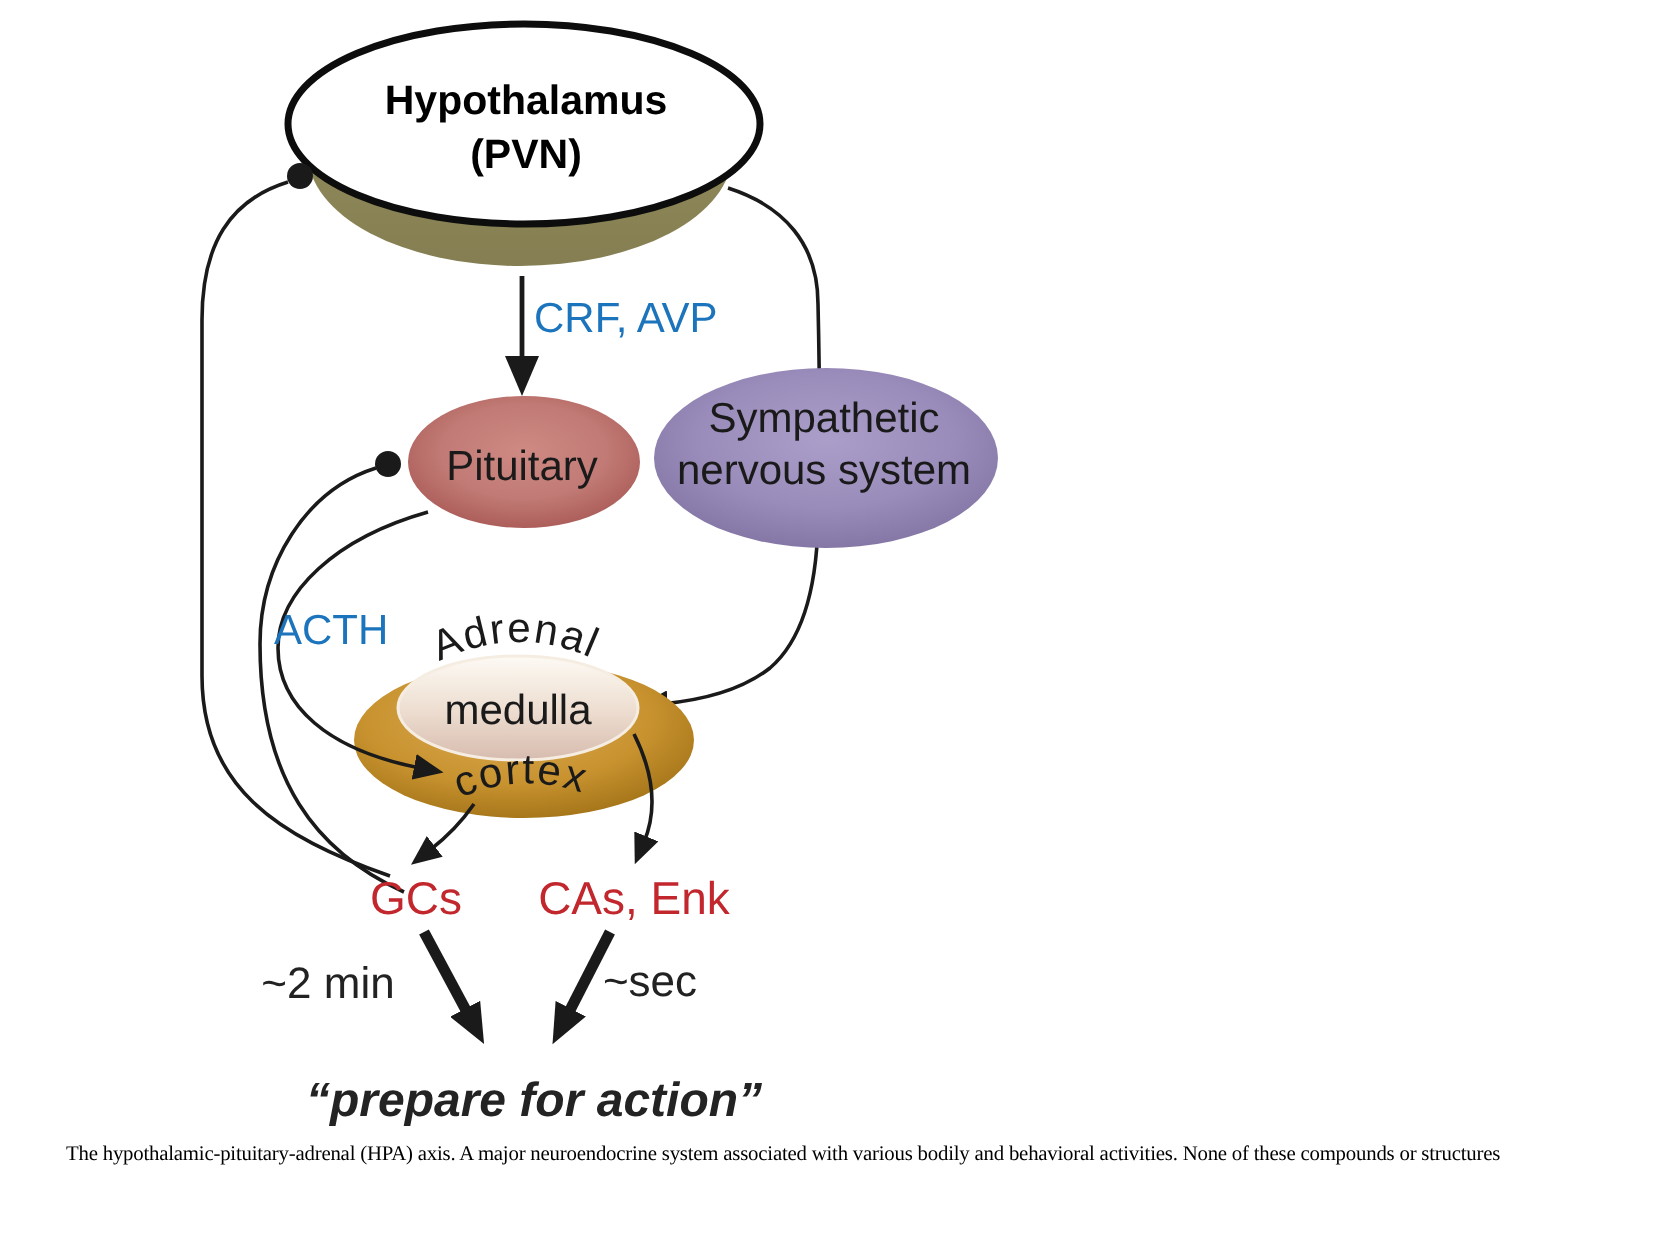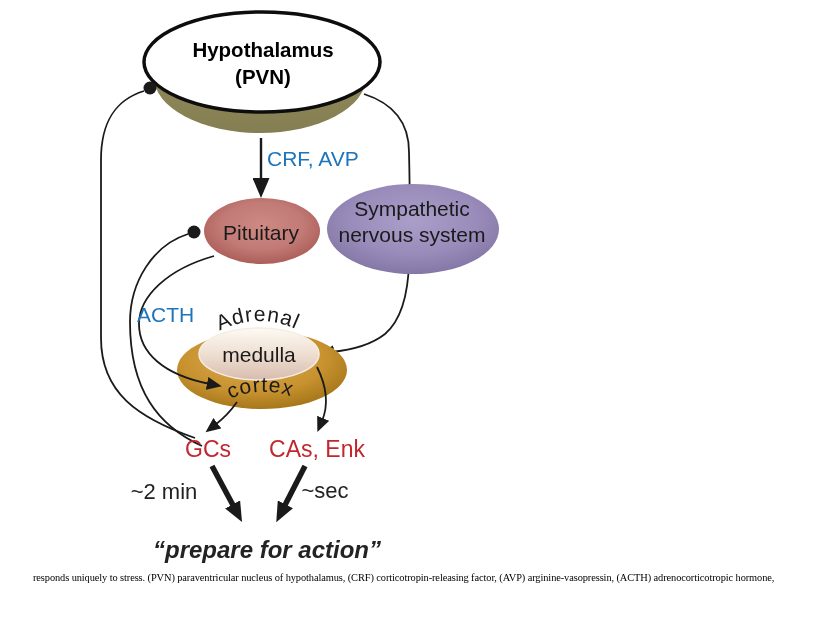--- a/index.html
+++ b/index.html
@@ -102,15 +102,15 @@
 
     <path d="M 212,466 L 234,507" stroke="#1a1a1a" stroke-width="5.5" fill="none" marker-end="url(#mBig)"></path>
     <path d="M 305,466 L 284,507" stroke="#1a1a1a" stroke-width="5.5" fill="none" marker-end="url(#mBig)"></path>
     <text class="timing" x="164" y="499" text-anchor="middle">~2 min</text>
     <text class="timing" x="325" y="498" text-anchor="middle">~sec</text>
 
     <text class="prepare" x="267" y="558" text-anchor="middle">“prepare for action”</text>
   </svg>
 
   <div id="caption">
-    <div>responds uniquely to stress. (PVN) paraventricular nucleus of hypothalamus, (CRF) corticotropin-releasing factor, (AVP) arginine-vasopressin, (ACTH) adrenocorticotropic hormone,</div>
+    <div>The hypothalamic-pituitary-adrenal (HPA) axis. A major neuroendocrine system associated with various bodily and behavioral activities. None of these compounds or structures</div>
   </div>
 </div>
 
 </body></html>

